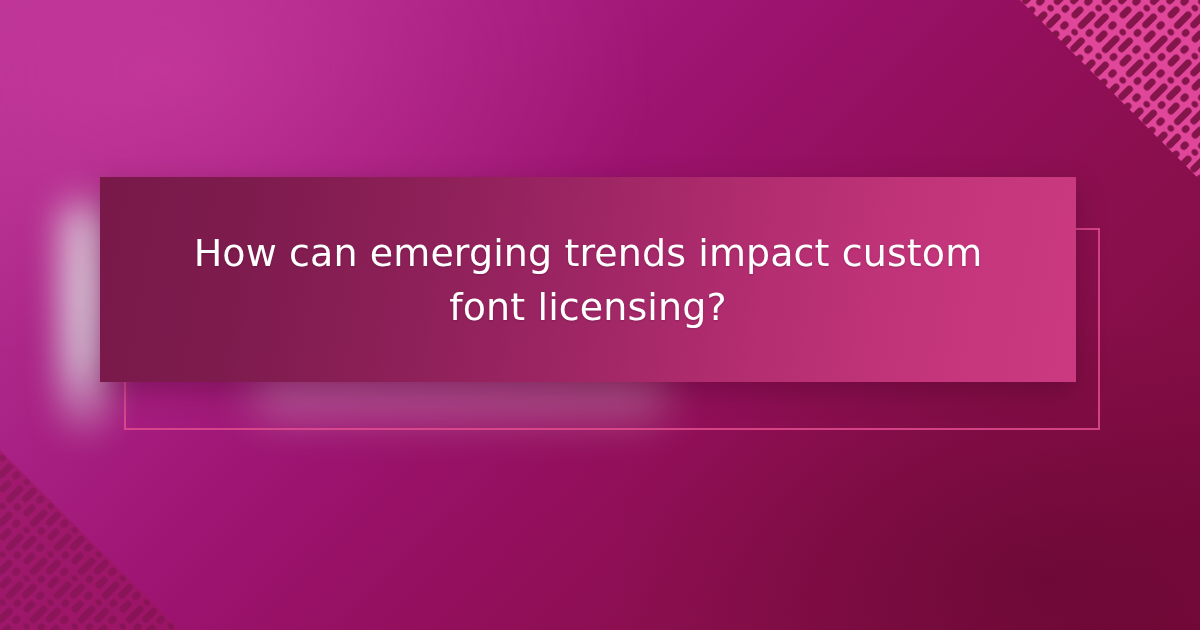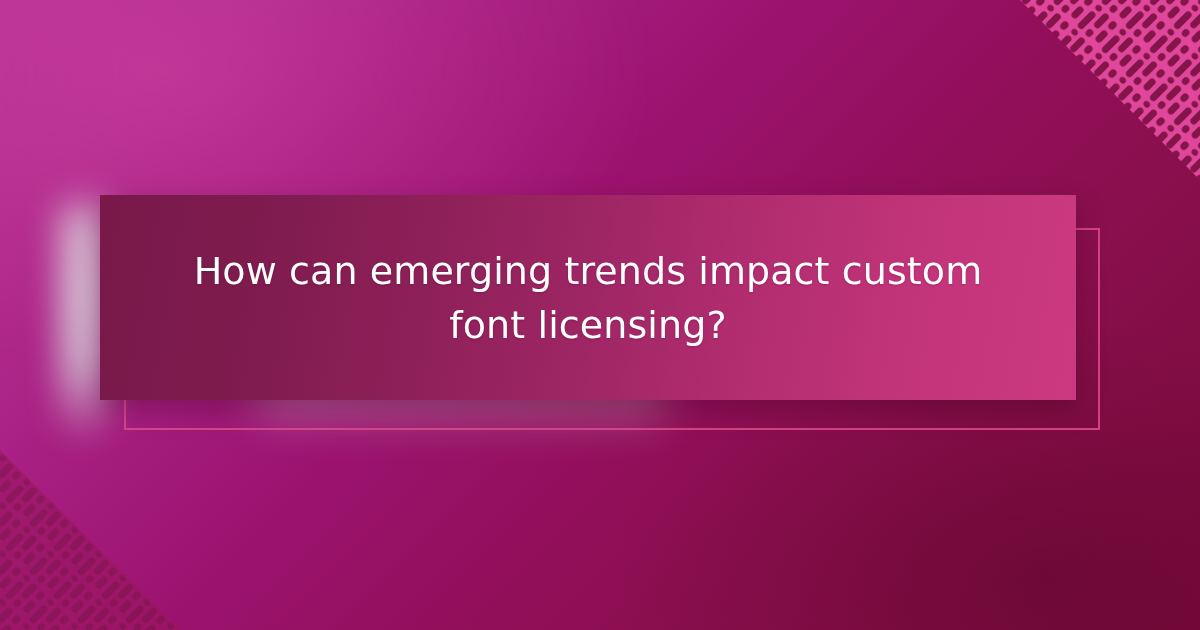--- a/index.html
+++ b/index.html
@@ -102,21 +102,21 @@
     width: 976px;
     height: 202px;
     border: 2px solid rgba(226,76,142,0.85);
     box-sizing: border-box;
   }
 
   
   .card {
     position: absolute;
     left: 100px;
-    top: 195px;
+    top: 177px;
     width: 976px;
     height: 205px;
     background: linear-gradient(100deg,
         #78194a 0%,
         #7d1b4d 14%,
         #8a1f56 30%,
         #9c2563 48%,
         #b22d70 66%,
         #c2347a 82%,
         #cb3a80 100%);

